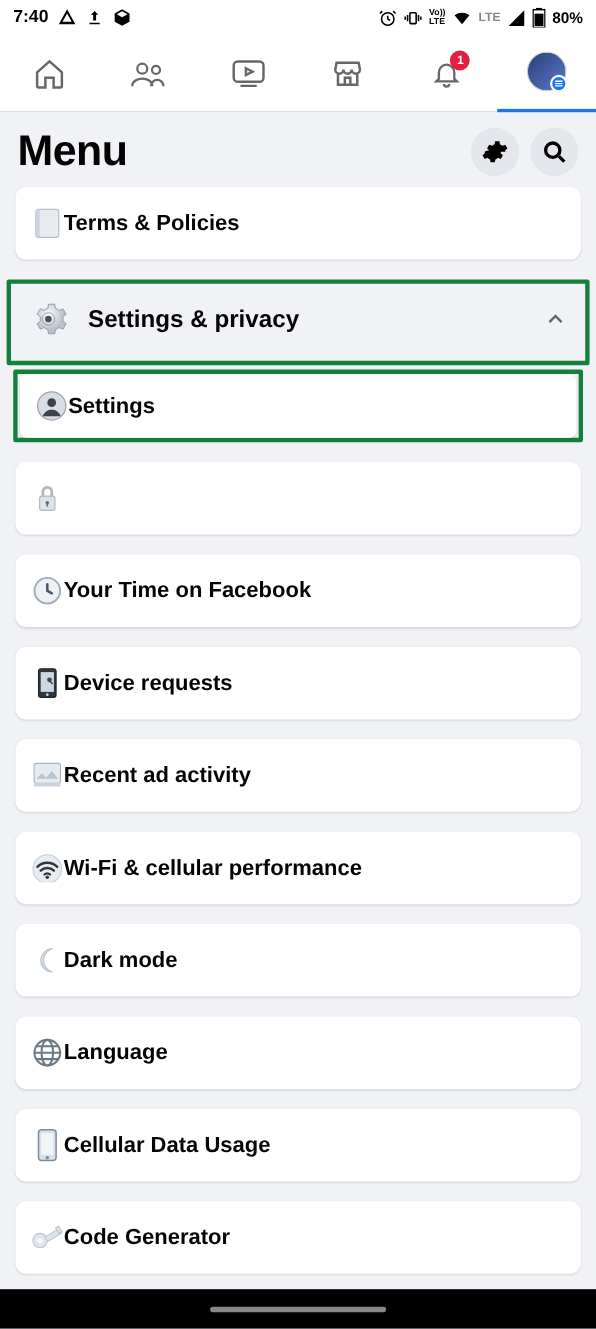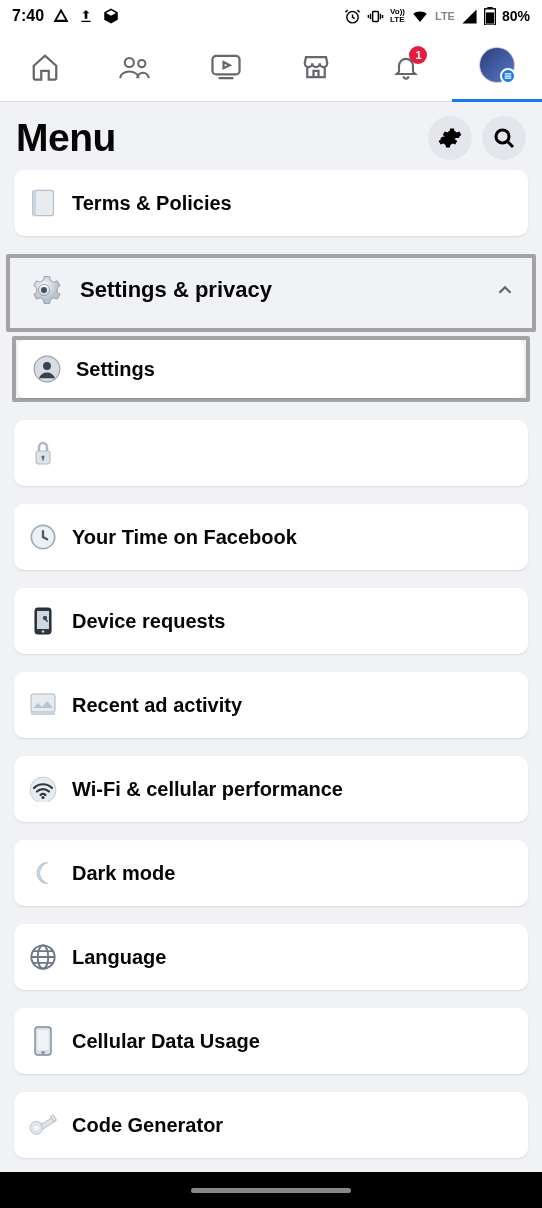--- a/index.html
+++ b/index.html
@@ -93,21 +93,20 @@
 
     
     .section { padding: 0 14px; }
     .card {
       background: #fff;
       border-radius: 10px;
       box-shadow: 0 1px 2px rgba(0,0,0,0.1);
       margin-bottom: 18px;
       display: flex; align-items: center;
       padding: 18px 14px;
-      gap: 14px;
     }
     .card .label {
       font-size: 20px; font-weight: 700; color:#050505;
     }
     .card .leading {
       width: 30px; height: 30px; display:flex; align-items:center; justify-content:center;
       color:#555;
     }
 
     
@@ -118,21 +117,21 @@
     }
     .group-header .left { display:flex; align-items:center; gap: 18px; }
     .group-header .label { font-size: 22px; font-weight: 700; color:#050505; }
     .group-header .gear {
       width: 36px; height: 36px; display:flex; align-items:center; justify-content:center;
       color:#000;
     }
     .chev { color:#606770; }
 
     .hlbox {
-      border: 4px solid #a3a3a3;
+      border: 4px solid #15803d;
       border-radius: 2px;
     }
     .hl-group-wrap {
       margin: 0 6px 4px 6px;
     }
     .hl-card-wrap {
       margin: 0 12px 18px 12px;
       padding: 0 2px;
     }
     .hl-card-wrap .card { margin-bottom: 0; border-radius: 6px; }

